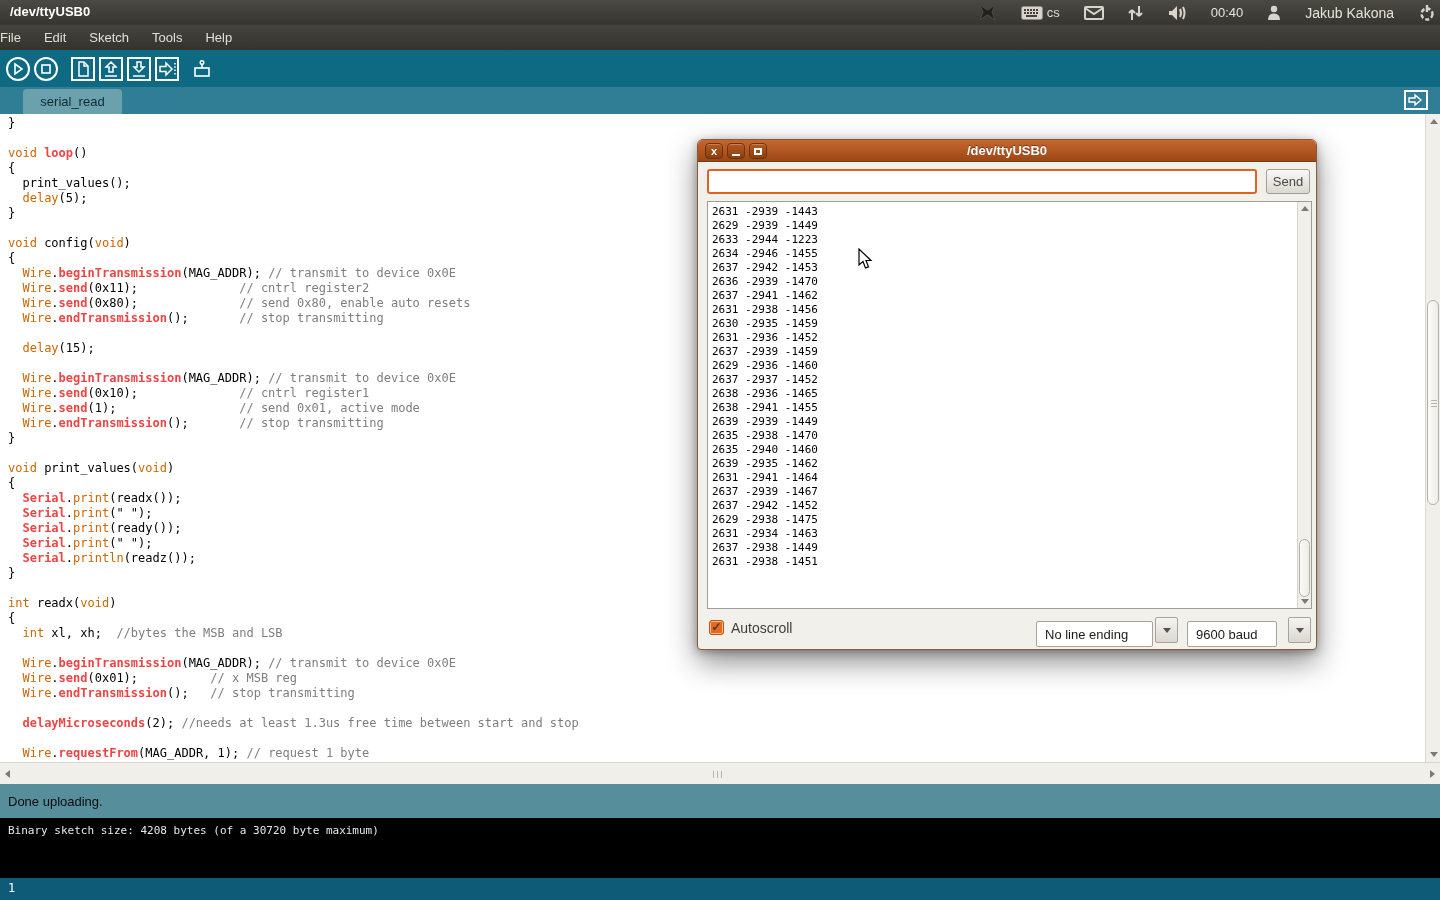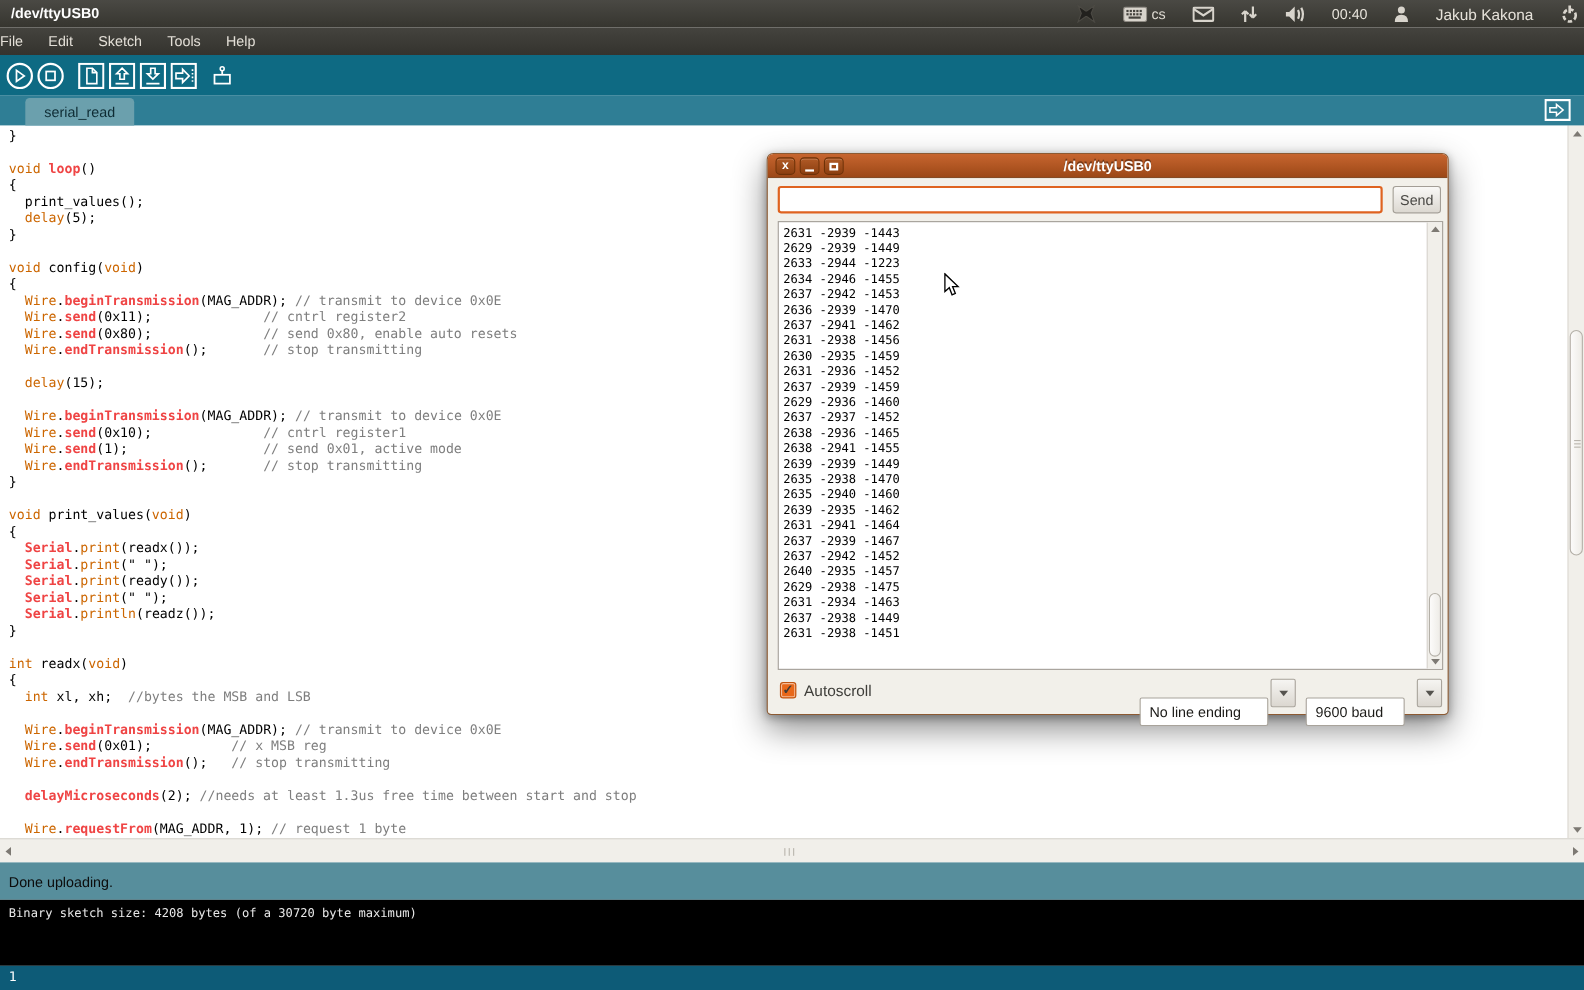--- a/index.html
+++ b/index.html
@@ -91,21 +91,21 @@
   .sm-lines { padding:3px 0 0 4px; font-family:"DejaVu Sans Mono", monospace; font-size:11px; }
   .serial-line { height:14px; line-height:14px; white-space:pre; color:#000; }
   .sm-scroll { position:absolute; right:0; top:0; width:14px; height:406px; background:#f1efea; border-left:1px solid #d8d5cf; }
   .sm-thumb { position:absolute; left:1px; top:337px; width:11px; height:58px;
               background:linear-gradient(90deg,#fcfbfa,#eeece7); border:1px solid #b4b0a8; border-radius:6px; }
   .sm-bottom { position:absolute; left:0; top:477px; width:618px; height:32px; }
   .sm-check { position:absolute; left:11px; top:3px; width:15px; height:15px; background:#e8681a;
               border:1px solid #bf5410; border-radius:3px; box-shadow:inset 0 0 0 1px rgba(255,255,255,0.55);
               color:#3e3c38; font-size:12px; font-weight:bold; line-height:13px; text-align:center; }
   .sm-autoscroll { position:absolute; left:33px; top:3px; font-size:14px; color:#3f3e3a; }
-  .combo-box { position:absolute; top:17px; height:26px; background:#fff; border:1px solid #a8a39b;
+  .combo-box { position:absolute; top:4px; height:26px; background:#fff; border:1px solid #a8a39b;
                border-radius:2px; font-size:13px; color:#1c1b18; display:flex; align-items:center; padding-left:8px; }
   .combo-btn { position:absolute; top:0; width:23px; height:26px;
                background:linear-gradient(#f6f5f2,#dbd7d0); border:1px solid #a8a39b; border-radius:2px;
                display:flex; align-items:center; justify-content:center; }
   .combo-btn .arrow-down { position:static; border-top-color:#55534e; }
 
   
   .mouse-cursor { position:absolute; left:858px; top:248px; z-index:50; }
 </style>
 </head>
@@ -350,21 +350,20 @@
           <div class="serial-line">2637 -2937 -1452</div>
           <div class="serial-line">2638 -2936 -1465</div>
           <div class="serial-line">2638 -2941 -1455</div>
           <div class="serial-line">2639 -2939 -1449</div>
           <div class="serial-line">2635 -2938 -1470</div>
           <div class="serial-line">2635 -2940 -1460</div>
           <div class="serial-line">2639 -2935 -1462</div>
           <div class="serial-line">2631 -2941 -1464</div>
           <div class="serial-line">2637 -2939 -1467</div>
           <div class="serial-line">2637 -2942 -1452</div>
-          <div class="serial-line">2640 -2935 -1457</div>
           <div class="serial-line">2629 -2938 -1475</div>
           <div class="serial-line">2631 -2934 -1463</div>
           <div class="serial-line">2637 -2938 -1449</div>
           <div class="serial-line">2631 -2938 -1451</div>
         </div>
       <div class="sm-scroll">
         <span class="arrow-up" style="left:3px; top:4px;"></span>
         <div class="sm-thumb"></div>
         <span class="arrow-down" style="left:3px; bottom:4px;"></span>
       </div>

